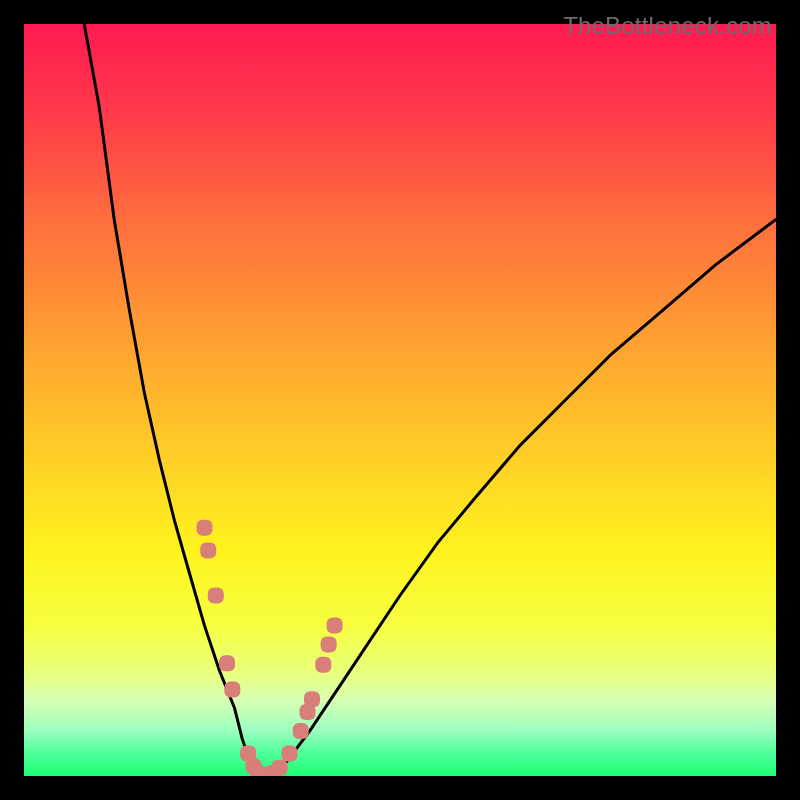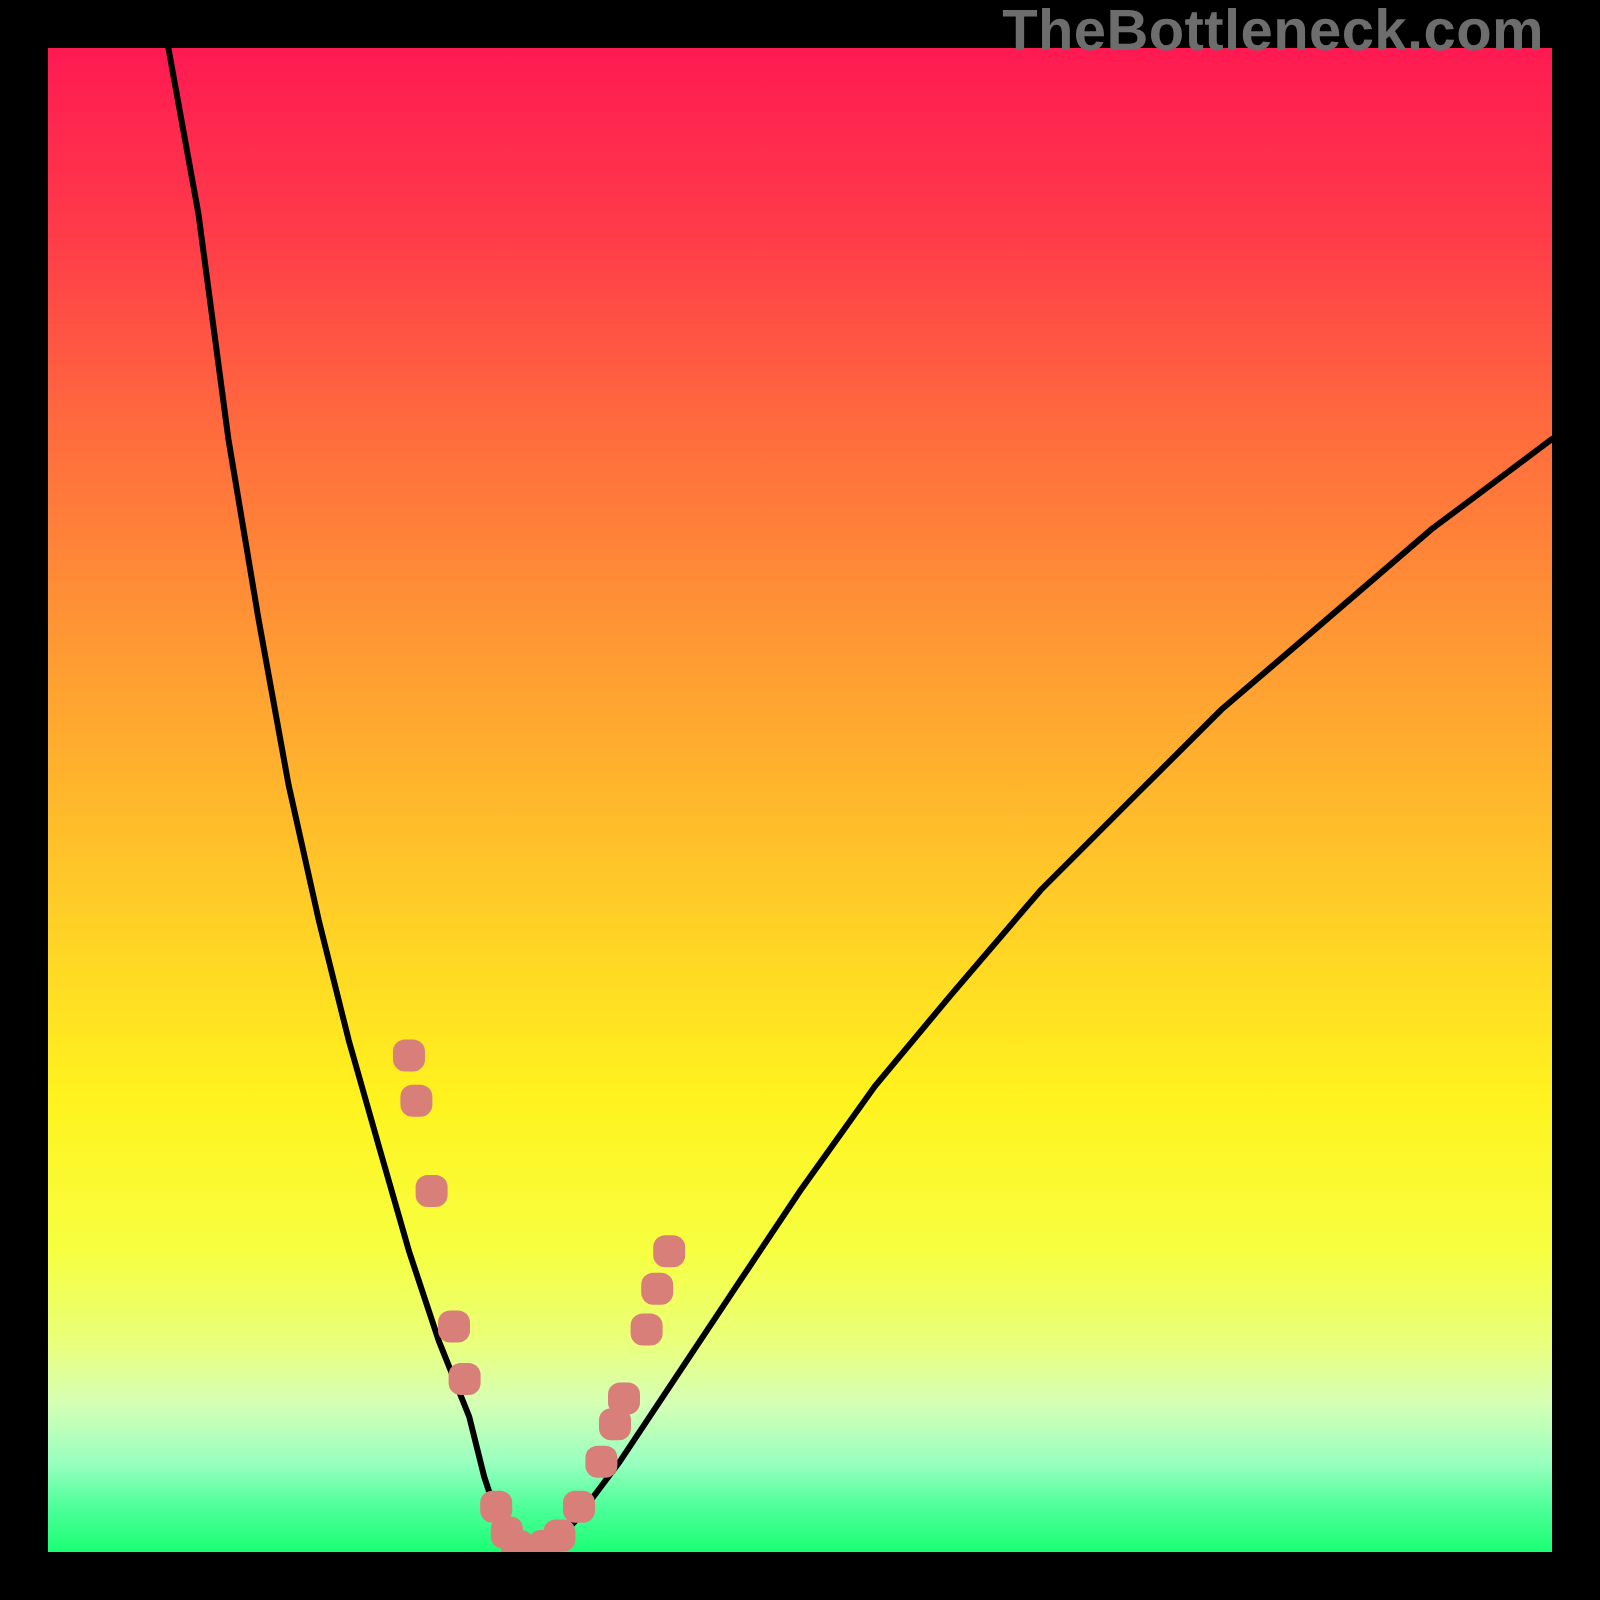--- a/index.html
+++ b/index.html
@@ -27,25 +27,25 @@
   }
   .gradient {
     position: absolute;
     left: 0;
     top: 0;
     width: 100%;
     height: 100%;
   }
   .watermark {
     position: absolute;
-    top: 0;
+    top: 12px;
     right: 28px;
     font-family: Arial, Helvetica, sans-serif;
-    font-size: 29px;
-    font-weight: 700;
+    font-size: 24px;
+    font-weight: 400;
     color: #6d6d6d;
     letter-spacing: 0.2px;
   }
   svg.curves {
     position: absolute;
     left: 0;
     top: 0;
     width: 752px;
     height: 752px;
   }

